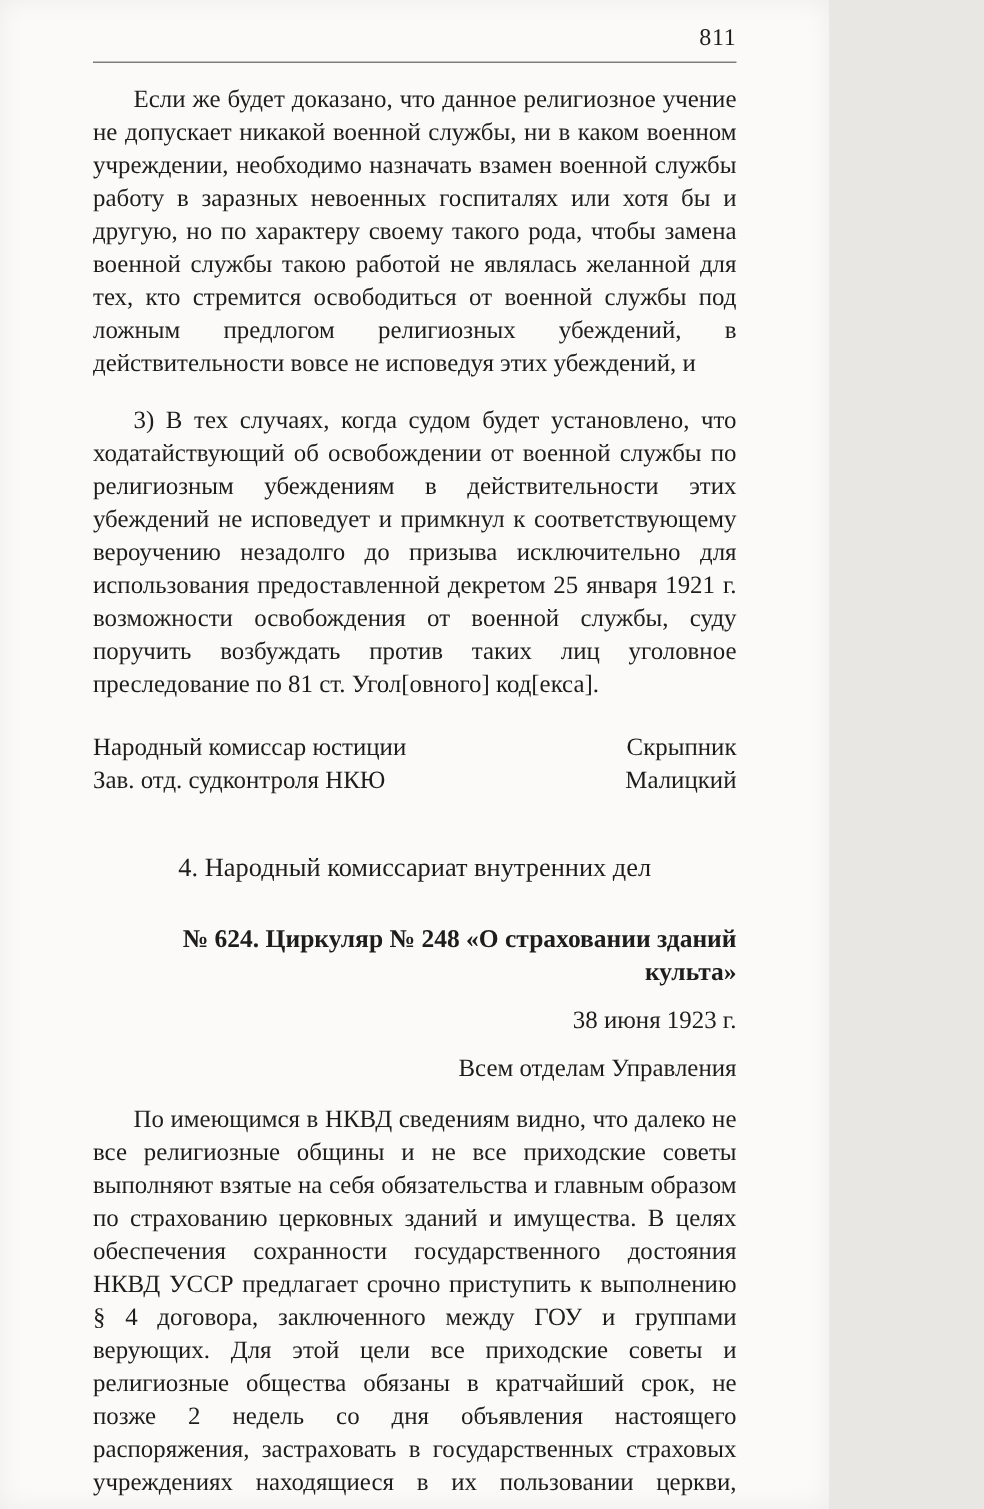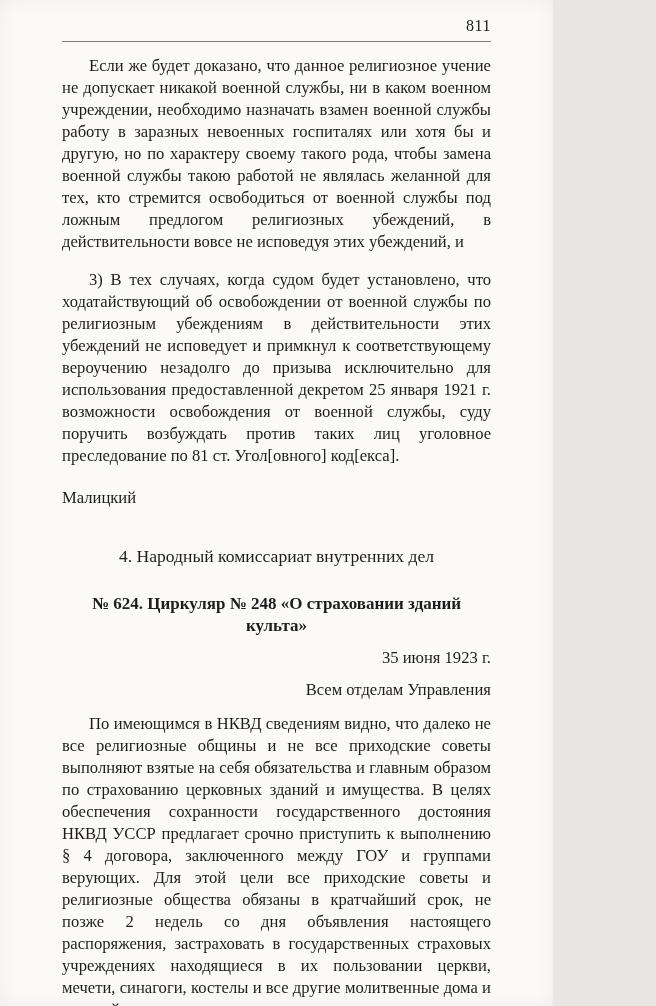--- a/index.html
+++ b/index.html
@@ -65,21 +65,21 @@
     font-size: 17.6px;
     line-height: 22px;
     font-weight: normal;
     text-align: center;
   }
   .doc-heading {
     margin: 26px 0 0 0;
     font-size: 17px;
     line-height: 22px;
     font-weight: bold;
-    text-align: center;
+    text-align: right;
   }
   .right-line {
     margin: 10px 0 0 0;
     font-size: 16.6px;
     line-height: 22px;
     text-align: right;
   }
   .block-gap { margin-top: 12px; }
   .para + .para { margin-top: 16px; }
 </style>
@@ -95,30 +95,35 @@
 
   <main>
 
 
     <p class="para indent">Если же будет доказано, что данное религиозное учение не допускает никакой военной службы, ни в каком военном учреждении, необходимо назначать взамен военной службы работу в заразных невоенных госпиталях или хотя бы и другую, но по характеру своему такого рода, чтобы замена военной службы такою работой не являлась желанной для тех, кто стремится освободиться от военной службы под ложным предлогом религиозных убеждений, в действительности вовсе не исповедуя этих убеждений, и</p>
 
     <p class="para indent">3) В тех случаях, когда судом будет установлено, что ходатайствующий об освобождении от военной службы по религиозным убеждениям в действительности этих убеждений не исповедует и примкнул к соответствующему вероучению незадолго до призыва исключительно для использования предоставленной декретом 25 января 1921 г. возможности освобождения от военной службы, суду поручить возбуждать против таких лиц уголовное преследование по 81 ст. Угол[овного] код[екса].</p>
 
     <div class="sig-block">
       <div class="sig-row">
+        <span>Народный комиссар юстиции</span>
+        <span>Скрыпник</span>
+      </div>
+      <div class="sig-row">
+        <span>Зав. отд. судконтроля НКЮ</span>
         <span>Малицкий</span>
       </div>
     </div>
 
 
     <h2 class="section-heading">4. Народный комиссариат внутренних дел</h2>
 
     <h3 class="doc-heading">№ 624. Циркуляр № 248 «О страховании зданий культа»</h3>
 
-    <p class="right-line">35 июня 1923 г.</p>
+    <p class="right-line">38 июня 1923 г.</p>
 
     <p class="right-line">Всем отделам Управления</p>
 
     <p class="para indent block-gap">По имеющимся в НКВД сведениям видно, что далеко не все религиозные общины и не все приходские советы выполняют взятые на себя обязательства и главным образом по страхованию церковных зданий и имущества. В целях обеспечения сохранности государственного достояния НКВД УССР предлагает срочно приступить к выполнению § 4 договора, заключенного между ГОУ и группами верующих. Для этой цели все приходские советы и религиозные общества обязаны в кратчайший срок, не позже 2 недель со дня объявления настоящего распоряжения, застраховать в государственных страховых учреждениях находящиеся в их пользовании церкви, мечети, синагоги, костелы и все другие молитвенные дома и постройки с находящимся в них имуществом.</p>
 
     <p class="para indent">Для осуществления изложенного приходские советы и религиозные общества обязаны представить оценщикам госстраха учреждений планы</p>
 
   </main>
 
 </div>

